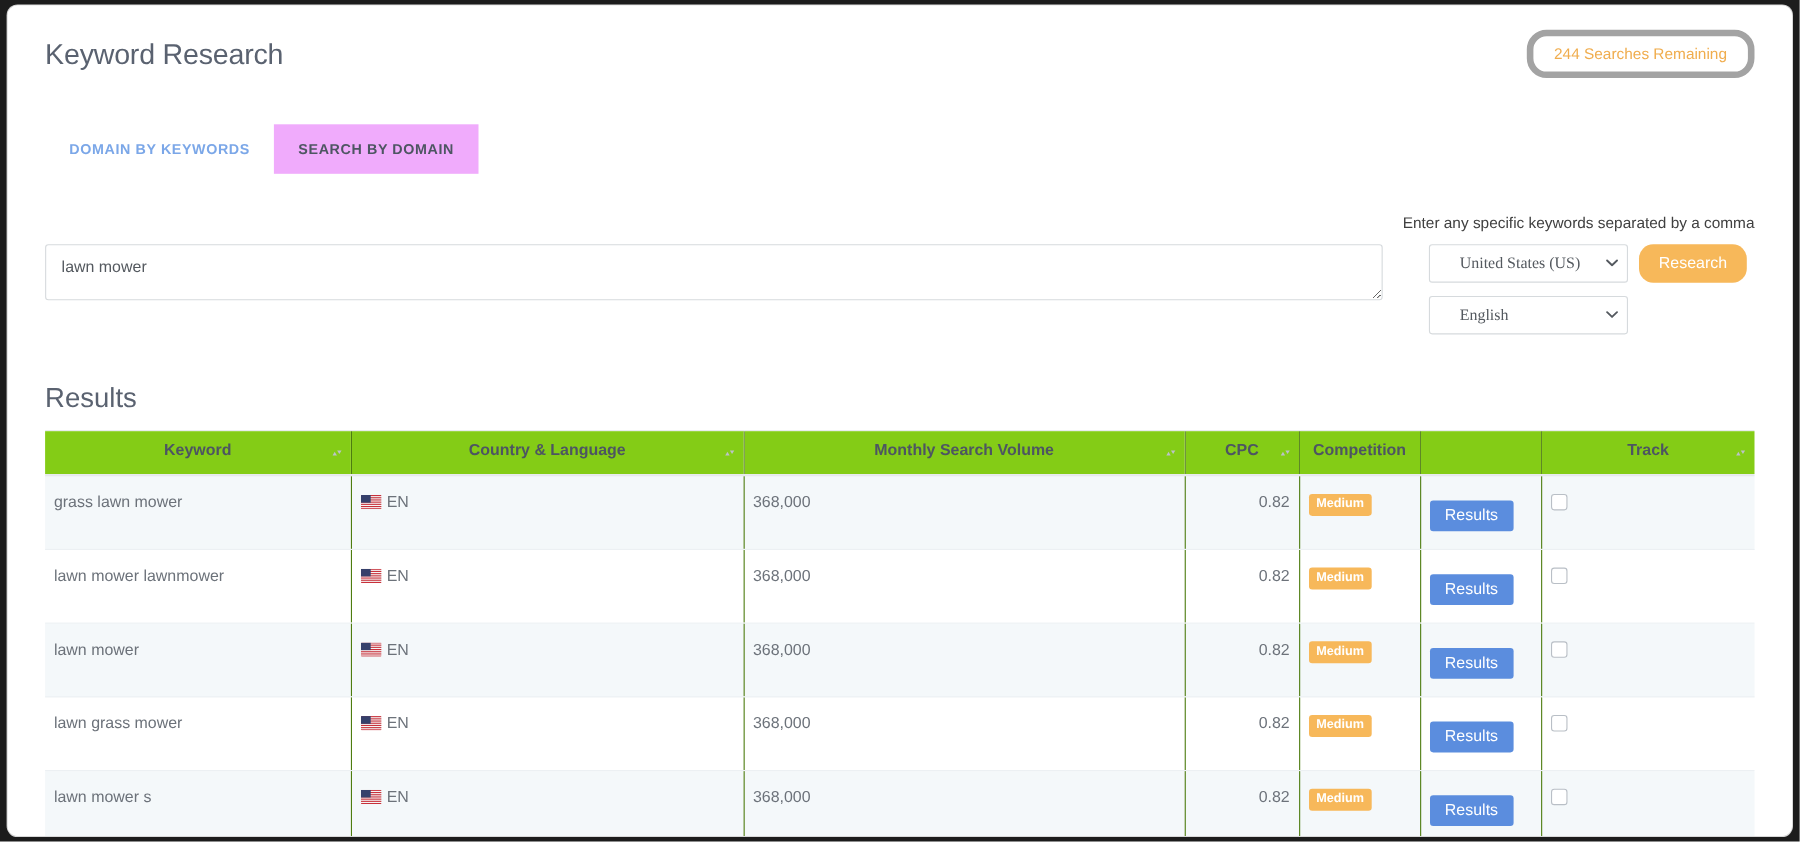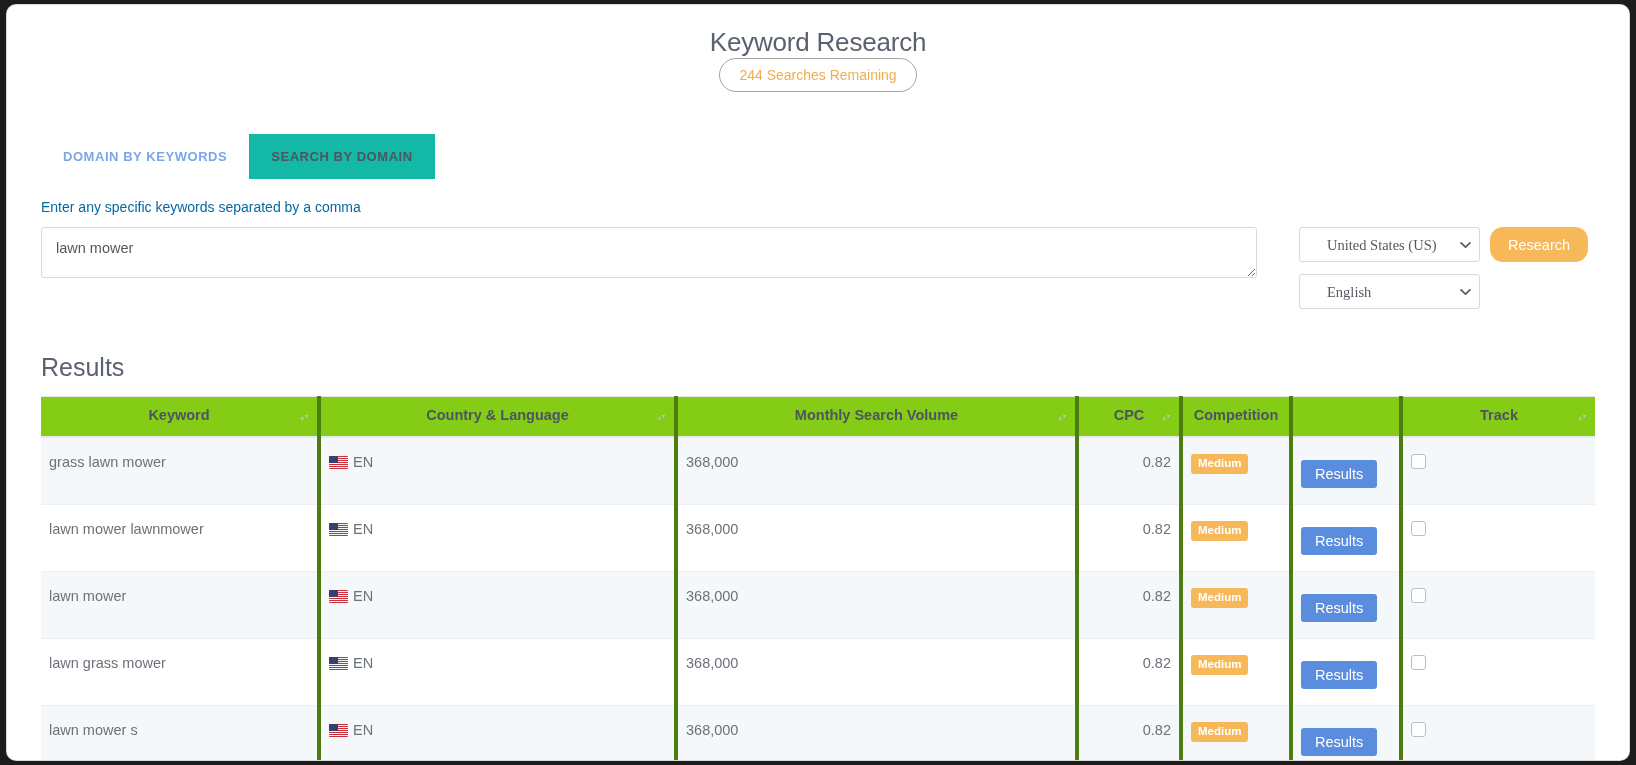--- a/index.html
+++ b/index.html
@@ -23,28 +23,27 @@
     position: absolute;
     left: 0; top: 0; right: 0; bottom: 0;
     background: #fff;
     padding: 0 34px;
   }
 
   
   .topbar {
     display: flex; align-items: center; justify-content: space-between;
     padding-top: 22px;
-    flex-direction: column;
   }
   .page-title {
     font-size: 26px; font-weight: 400; color: #5a6270;
     letter-spacing: -0.2px;
   }
   .quota-badge {
-    border: 1px solid #a3a3a3;
+    border: 6px solid #a3a3a3;
     color: #f0ad4e;
     border-radius: 18px;
     padding: 9px 19px;
     font-size: 14px;
     background: #fff;
     line-height: 1;
     white-space: nowrap;
   }
 
   
@@ -55,28 +54,29 @@
     font-weight: bold;
     letter-spacing: 0.55px;
     color: #7ba7e8;
     background: transparent;
     border: none;
     cursor: pointer;
     font-family: "Liberation Sans", sans-serif;
   }
   .tab.active {
     color: #4d5562;
-    background: #14b8a6;
+    background: #f0abfc;
   }
 
   
   .form-hint {
-    margin-top: 20px;
+    margin-top: 36px;
     font-size: 14px;
-    color: #0369a1;
+    color: #404040;
+    text-align: right;
   }
   .form-row {
     display: flex;
     align-items: flex-start;
     margin-top: 12px;
     gap: 10px;
   }
   .kw-textarea {
     flex: 0 0 1216px;
     height: 51px;
@@ -206,21 +206,21 @@
     height: 49px;
   }
   tbody tr:nth-child(odd) td { background: #f4f8fa; }
   tbody tr:nth-child(even) td { background: #ffffff; }
 
   td.col-kw { padding-left: 9px; }
   td.col-cpc { text-align: right; }
   th.col-cpc { text-align: right; padding-right: 26px; }
   th.col-kw { padding-left: 9px; }
 
-  .cell-sep { border-left: 4px solid #4d7c0f; margin-left: 27px; }
+  .cell-sep { border-left: 1px solid #4d7c0f; margin-left: 27px; }
 
   .flag {
     display: inline-block;
     width: 19px; height: 13px;
     vertical-align: -2px;
     margin-right: 5px;
     border-radius: 1px;
     overflow: hidden;
   }
   .badge-medium {

